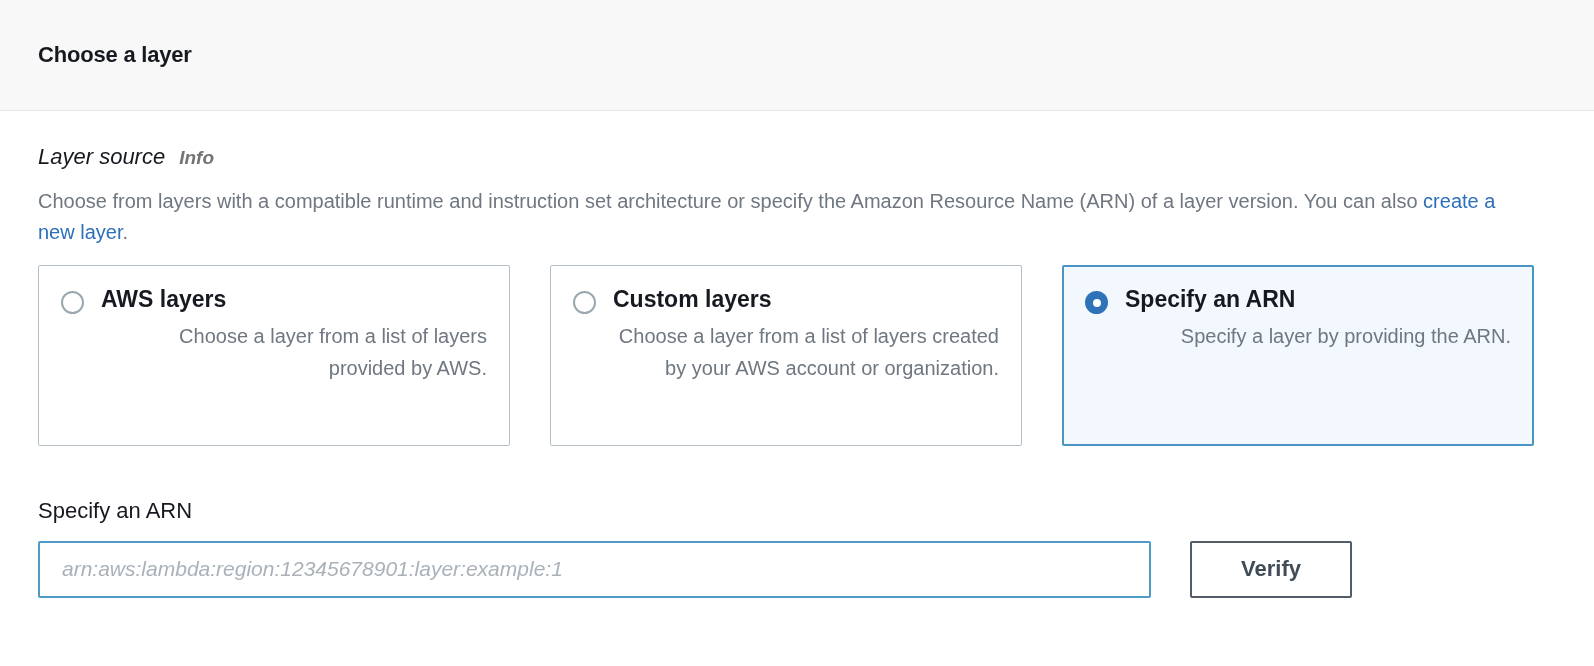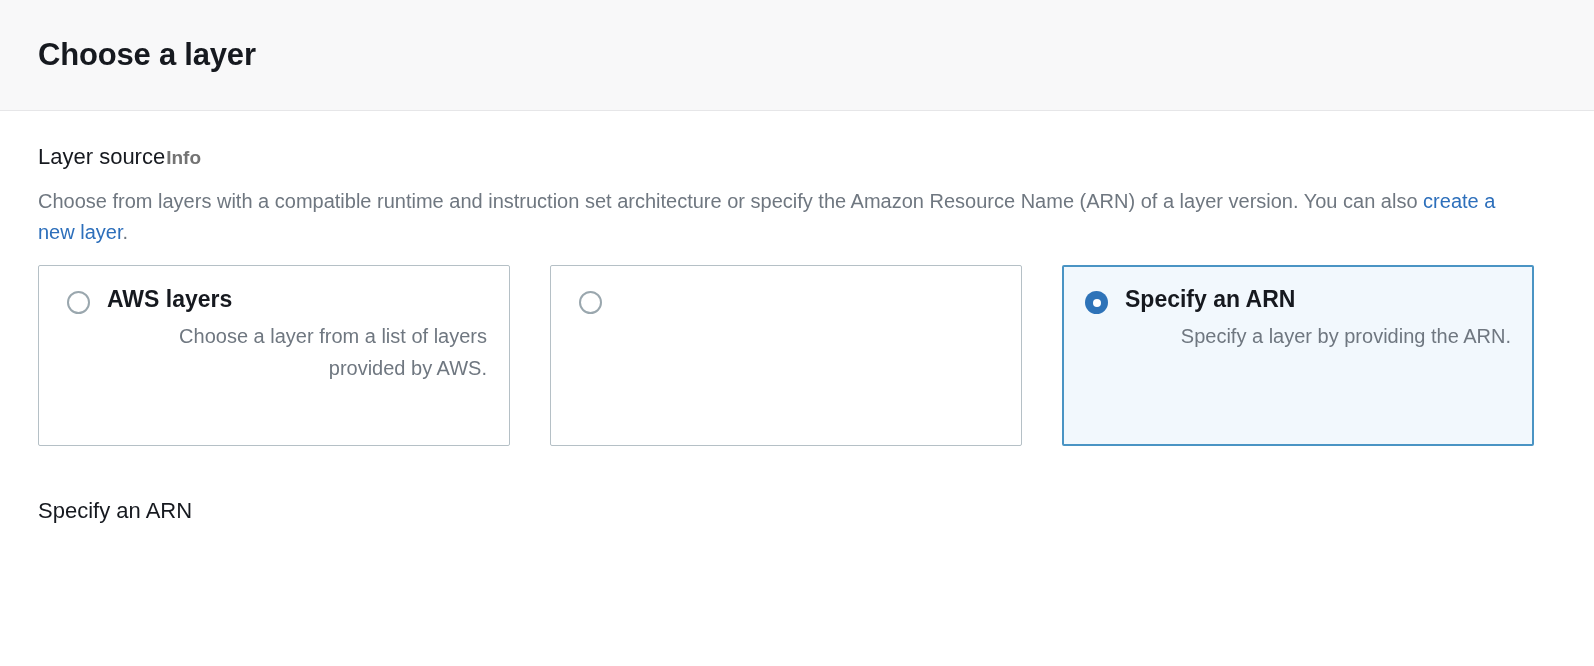--- a/index.html
+++ b/index.html
@@ -28,38 +28,39 @@
   .dialog-header {
     height: 111px;
     background: #f8f8f9;
     border-bottom: 1px solid #e6e6e8;
     display: flex;
     align-items: center;
     padding: 0 38px;
     flex: 0 0 auto;
   }
   .dialog-title {
-    font-size: 31px;
+    font-size: 22px;
     font-weight: bold;
     color: #16191f;
     letter-spacing: -0.2px;
     line-height: 1.1;
   }
 
   
   .dialog-body {
     flex: 1 1 auto;
     padding: 33px 38px 0 38px;
     background: #ffffff;
   }
 
   .field-label-row {
     display: flex;
     align-items: baseline;
-    gap: 1px;
+    gap: 14px;
+    font-style: italic;
   }
   .field-label {
     font-size: 22px;
     font-weight: 400;
     color: #16191f;
     line-height: 1.2;
   }
   .info-link {
     font-size: 19px;
     font-weight: bold;
@@ -84,21 +85,21 @@
     display: flex;
     gap: 40px;
     margin-top: 17px;
   }
   .radio-card {
     width: 472px;
     min-height: 181px;
     border: 1px solid #b5c0c6;
     border-radius: 2px;
     background: #ffffff;
-    padding: 21px 22px 18px 28px;
+    padding: 21px 22px 18px 22px;
     display: flex;
     gap: 17px;
     cursor: pointer;
   }
   .radio-card.selected {
     border: 2px solid #4a94c4;
     background: #f2f8fd;
     padding: 20px 21px 17px 21px;
   }
 
@@ -217,31 +218,39 @@
       <div class="radio-card">
         <span class="radio-outer"></span>
         <div class="card-text">
           <div class="card-title">AWS layers</div>
           <div class="card-desc">Choose a layer from a list of layers provided by AWS.</div>
         </div>
       </div>
 
       <div class="radio-card">
         <span class="radio-outer"></span>
+        <div class="card-text">
+          <div class="card-title">Custom layers</div>
+          <div class="card-desc">Choose a layer from a list of layers created by your AWS account or organization.</div>
+        </div>
       </div>
 
       <div class="radio-card selected">
         <span class="radio-outer"></span>
         <div class="card-text">
           <div class="card-title">Specify an ARN</div>
           <div class="card-desc">Specify a layer by providing the ARN.</div>
         </div>
       </div>
 
     </div>
 
     <div class="arn-section">
       <div class="section-heading">Specify an ARN</div>
 
+      <div class="input-row">
+        <input class="arn-input" type="text" autofocus="" placeholder="arn:aws:lambda:region:12345678901:layer:example:1" style="">
+        <button class="verify-button">Verify</button>
+      </div>
     </div>
 
   </div>
 </div>
 
 </body></html>

